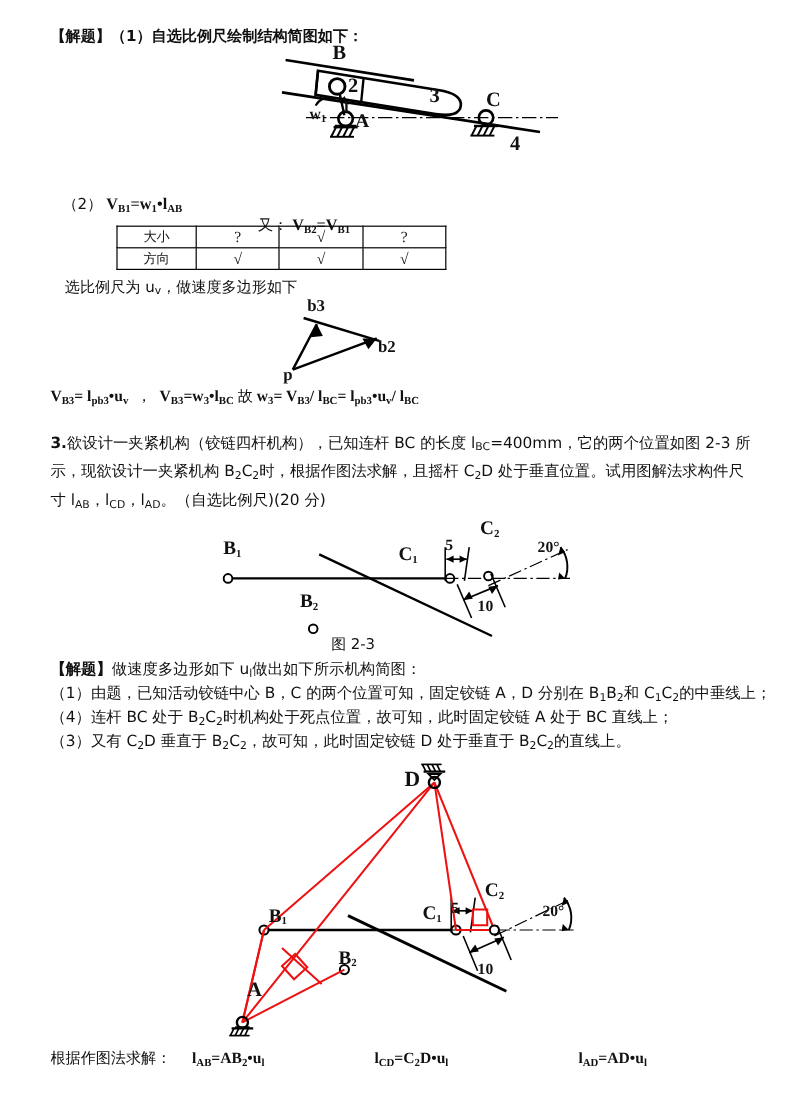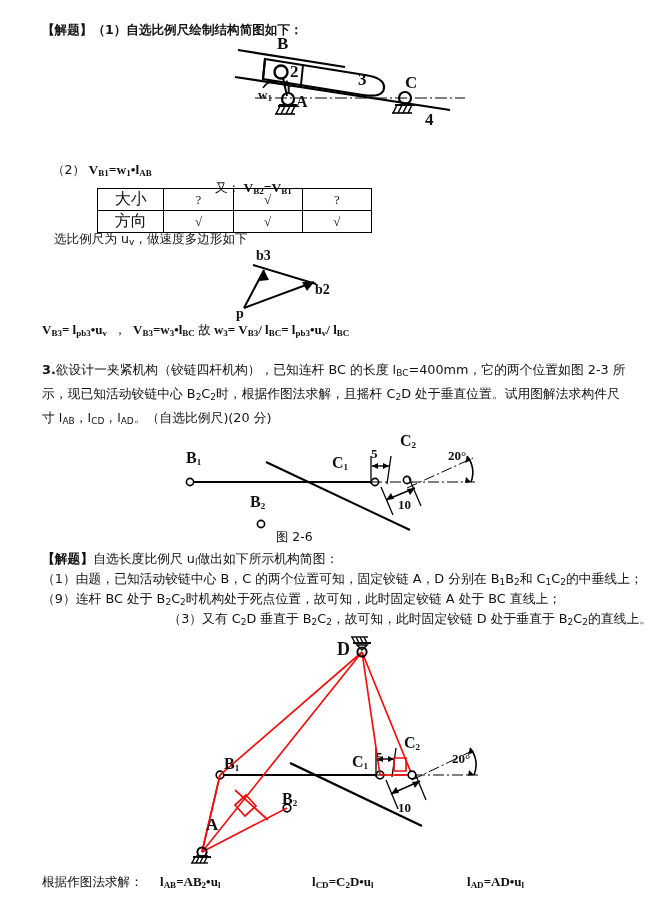--- a/index.html
+++ b/index.html
@@ -13,21 +13,21 @@
   }
   .page{position:relative;width:671px;height:923px;}
   .txt{position:absolute;font-size:13.2px;line-height:19px;white-space:nowrap;}
   .cn{font-family:"DejaVu Sans","Liberation Sans",sans-serif;font-size:12.6px;}
   .bold{font-weight:bold;}
   sub{font-size:9px;vertical-align:-0.25em;}
   .para{position:absolute;font-size:12.8px;line-height:20.5px;
         font-family:"DejaVu Sans","Liberation Sans",sans-serif;}
   table.vt{position:absolute;border-collapse:collapse;}
   table.vt td{border:1px solid #000;height:17px;text-align:center;
-     font-family:Liberation Sans, sans-serif;font-size:16px;padding:0 2px;}
+     font-family:Liberation Sans, sans-serif;font-size:11px;padding:0 2px;}
   table.vt td.lab{width:66px;}
   table.vt td.c{width:70px;font-family:"Liberation Serif",serif;font-size:13px;}
   svg{position:absolute;overflow:visible;}
 </style>
 </head>
 <body>
 
 <div class="page">
 
   <div class="txt cn bold" style="left:42px;top:20px;">【解题】（1）自选比例尺绘制结构简图如下：</div>
@@ -131,21 +131,21 @@
   <div class="txt bold" style="left:236px;top:304px;font-size:14px;">p</div>
 
   <div class="txt" style="left:42px;top:320px;font-size:13px;">
     <b>V<sub>B3</sub>= l<sub>pb3</sub>•u<sub>v</sub></b> &nbsp;，&nbsp;
     <b>V<sub>B3</sub>=w<sub>3</sub>•l<sub>BC</sub></b>
     <span class="cn">故</span>
     <b>w<sub>3</sub>= V<sub>B3</sub>/ l<sub>BC</sub>= l<sub>pb3</sub>•u<sub>v</sub>/ l<sub>BC</sub></b>
   </div>
 
   <div class="para" style="left:42px;top:360px;width:590px;">
-    <span class="bold">3.</span><span>欲设计一夹紧机构（铰链四杆机构），已知连杆 BC 的长度 l</span><sub>BC</sub><span>=400mm，它的两个位置如图 2-3 所示，现</span><span>已知活动铰链中心 B</span><sub>2</sub><span>C</span><sub>2</sub><span>时，根据作图法求解，且摇杆 C</span><sub>2</sub><span>D 处于垂直位置。试用图解法求构件尺寸 l</span><sub>AB</sub><span>，</span><span>l</span><sub>CD</sub><span>，l</span><sub>AD</sub><span>。（自选比例尺)(20 分)</span>
+    <span class="bold">3.</span><span>欲设计一夹紧机构（铰链四杆机构），已知连杆 BC 的长度 l</span><sub>BC</sub><span>=400mm，它的两个位置如图 2-3 所示，现</span><span>欲设计一夹紧机构 B</span><sub>2</sub><span>C</span><sub>2</sub><span>时，根据作图法求解，且摇杆 C</span><sub>2</sub><span>D 处于垂直位置。试用图解法求构件尺寸 l</span><sub>AB</sub><span>，</span><span>l</span><sub>CD</sub><span>，l</span><sub>AD</sub><span>。（自选比例尺)(20 分)</span>
   </div>
 
   <svg style="left:175px;top:440px;" width="320" height="90" viewBox="0 0 320 90">
 
     <line x1="15" y1="42" x2="200" y2="42" stroke="#000" stroke-width="2"></line>
     <circle cx="15" cy="42" r="3.6" fill="#fff" stroke="#000" stroke-width="1.6"></circle>
     <circle cx="200" cy="42" r="3.6" fill="#fff" stroke="#000" stroke-width="1.6"></circle>
 
     <line x1="91" y1="22" x2="235" y2="90" stroke="#000" stroke-width="2"></line>
 
@@ -184,35 +184,35 @@
   <div class="txt bold" style="left:332px;top:453px;font-size:16px;">
     <span>C</span><sub>1</sub>
   </div>
   <div class="txt bold" style="left:400px;top:431px;font-size:16px;">
     <span>C</span><sub>2</sub>
   </div>
   <div class="txt bold" style="left:371px;top:444px;font-size:13px;">5</div>
   <div class="txt bold" style="left:398px;top:495px;font-size:13px;">10</div>
   <div class="txt bold" style="left:448px;top:446px;font-size:13px;">20°</div>
 
-  <div class="txt cn" style="left:276px;top:527px;font-size:12.4px;">图 2-6</div>
+  <div class="txt cn" style="left:276px;top:527px;font-size:12.4px;">图 2-3</div>
 
   <div class="para" style="left:42px;top:549px;width:600px;">
-    <span class="bold">【解题】</span><span>自选长度比例尺 u</span><sub>l</sub><span>做出如下所示机构简图：</span>
+    <span class="bold">【解题】</span><span>做速度多边形如下 u</span><sub>l</sub><span>做出如下所示机构简图：</span>
   </div>
 
   <div class="para" style="left:42px;top:569px;width:610px;">
     <span>（1）由题，已知活动铰链中心 B，C 的两个位置可知，固定铰链 A，D 分别在 B</span><sub>1</sub><span>B</span><sub>2</sub><span>和 C</span><sub>1</sub><span>C</span><sub>2</sub><span>的中垂线上；</span>
   </div>
 
   <div class="para" style="left:42px;top:589px;width:610px;">
-    <span>（9）连杆 BC 处于 B</span><sub>2</sub><span>C</span><sub>2</sub><span>时机构处于死点位置，故可知，此时固定铰链 A 处于 BC 直线上；</span>
-  </div>
-
-  <div class="para" style="left:42px;top:609px;width:610px;text-align:right;">
+    <span>（4）连杆 BC 处于 B</span><sub>2</sub><span>C</span><sub>2</sub><span>时机构处于死点位置，故可知，此时固定铰链 A 处于 BC 直线上；</span>
+  </div>
+
+  <div class="para" style="left:42px;top:609px;width:610px;">
     <span>（3）又有 C</span><sub>2</sub><span>D 垂直于 B</span><sub>2</sub><span>C</span><sub>2</sub><span>，故可知，此时固定铰链 D 处于垂直于 B</span><sub>2</sub><span>C</span><sub>2</sub><span>的直线上。</span>
   </div>
 
   <svg style="left:180px;top:630px;" width="320" height="235" viewBox="0 0 320 235">
 
     <line x1="40" y1="145" x2="200" y2="145" stroke="#000" stroke-width="2.2"></line>
     <circle cx="40" cy="145" r="3.8" fill="#fff" stroke="#000" stroke-width="1.7"></circle>
     <circle cx="200" cy="145" r="3.8" fill="#fff" stroke="#000" stroke-width="1.7"></circle>
 
     <line x1="110" y1="133" x2="242" y2="196" stroke="#000" stroke-width="2.4"></line>
@@ -306,17 +306,17 @@
   <div class="txt bold" style="left:398px;top:798px;font-size:13px;">10</div>
   <div class="txt bold" style="left:452px;top:749px;font-size:13px;">20°</div>
 
   <div class="txt cn" style="left:42px;top:872px;font-size:12.6px;">根据作图法求解：</div>
   <div class="txt bold" style="left:160px;top:872px;font-size:13px;">
     <span>l</span><sub>AB</sub><span>=AB</span><sub>2</sub><span>•u</span><sub>l</sub>
   </div>
   <div class="txt bold" style="left:312px;top:872px;font-size:13px;">
     <span>l</span><sub>CD</sub><span>=C</span><sub>2</sub><span>D•u</span><sub>l</sub>
   </div>
-  <div class="txt bold" style="left:467px;top:872px;font-size:13px;text-align:center;">
+  <div class="txt bold" style="left:482px;top:872px;font-size:13px;text-align:center;">
     <span>l</span><sub>AD</sub><span>=AD•u</span><sub>l</sub>
   </div>
 
 </div>
 
 </body></html>

